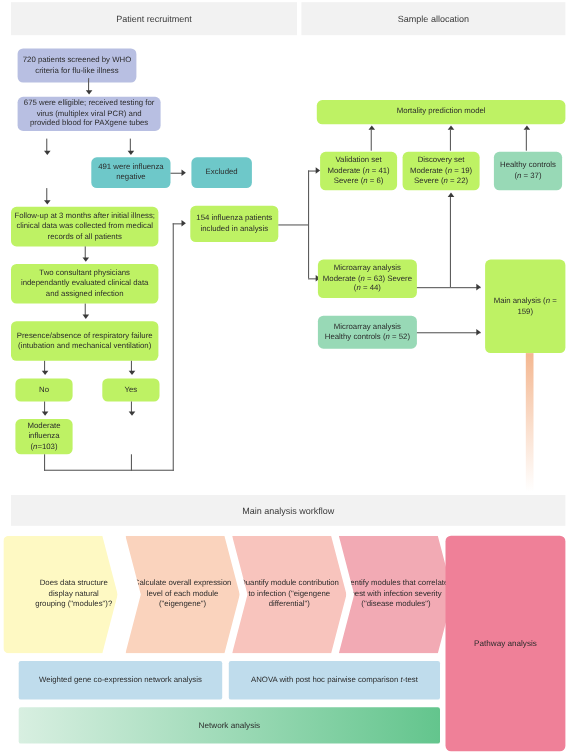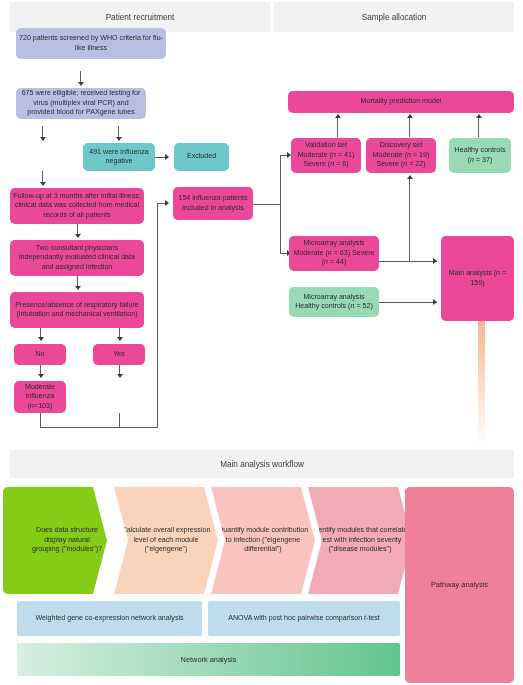--- a/index.html
+++ b/index.html
@@ -23,21 +23,21 @@
     border-radius: 5px;
     display: flex; align-items: center; justify-content: center;
     text-align: center;
     font-size: 7.1px;
     line-height: 1.33;
     color: #2b2b2b;
     padding: 2px 3px;
   }
   .box span { display: block; }
   .lav { background: #b8bfe2; }
-  .org { background: #ec4899; }
+  .org { background: #bef264; }
   .teal { background: #6ec8c9; }
   .grn  { background: #98d9b6; }
 
   
   .ln { position: absolute; background: #5d5d5d; }
   .lnv { width: 1px; }
   .lnh { height: 1px; }
   .arrowdown, .arrowup, .arrowright {
     position: absolute; width: 0; height: 0;
   }
@@ -88,21 +88,21 @@
 
 <div id="root">
 
   <div class="band" style="left:10px; top:2px; width:260px; height:30px;">
     <span>Patient recruitment</span>
   </div>
   <div class="band" style="left:274px; top:2px; width:240px; height:30px;">
     <span>Sample allocation</span>
   </div>
 
-  <div class="box lav" style="left:16px; top:28px; width:150px; height:31px;">
+  <div class="box lav" style="left:16px; top:44px; width:108px; height:31px;">
     <span>720 patients screened by WHO criteria for flu-like illness</span>
   </div>
 
   <div class="ln lnv" style="left:80px; top:71px; height:13px;"></div>
   <div class="arrowdown" style="left:77.5px; top:82px;"></div>
 
   <div class="box lav" style="left:16px; top:88px; width:130px; height:31px;">
     <span>675 were elligible; received testing for virus (multiplex viral PCR) and provided blood for PAXgene tubes</span>
   </div>
 
@@ -221,21 +221,21 @@
   <div class="box org" style="left:441px; top:236px; width:73px; height:85px;">
     <span>Main analysis (<em class="it">n</em> = 159)</span>
   </div>
 
   <div class="feeder" style="left:478px; top:321px; height:126px;"></div>
 
   <div class="band" style="left:10px; top:450px; width:504px; height:28px;">
     <span>Main analysis workflow</span>
   </div>
 
-  <div class="chev chevstart" style="left:3px; top:487px; width:104px; height:107px; background:#84cc16;padding-left:28px;">
+  <div class="chev chevstart" style="left:3px; top:487px; width:104px; height:107px; background:#fef9c3;padding-left:28px;">
     <span>Does data structure display natural grouping ("modules")?</span>
   </div>
   <div class="chev chevclip" style="left:114px; top:487px; width:104px; height:107px; background:#fad3bd;">
     <span>Calculate overall expression level of each module ("eigengene")</span>
   </div>
   <div class="chev chevclip" style="left:211px; top:487px; width:104px; height:107px; background:#f8c4bd;">
     <span>Quantify module contribution to infection ("eigengene differential")</span>
   </div>
   <div class="chev chevclip" style="left:308px; top:487px; width:104px; height:107px; background:#f2aab4;">
     <span>Identify modules that correlate best with infection severity ("disease modules")</span>

